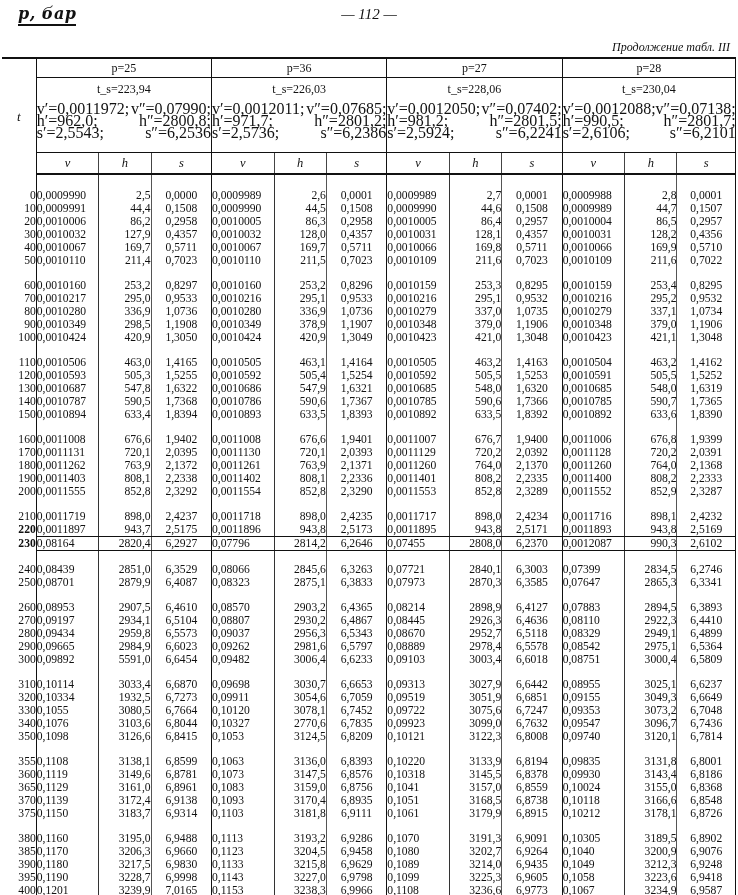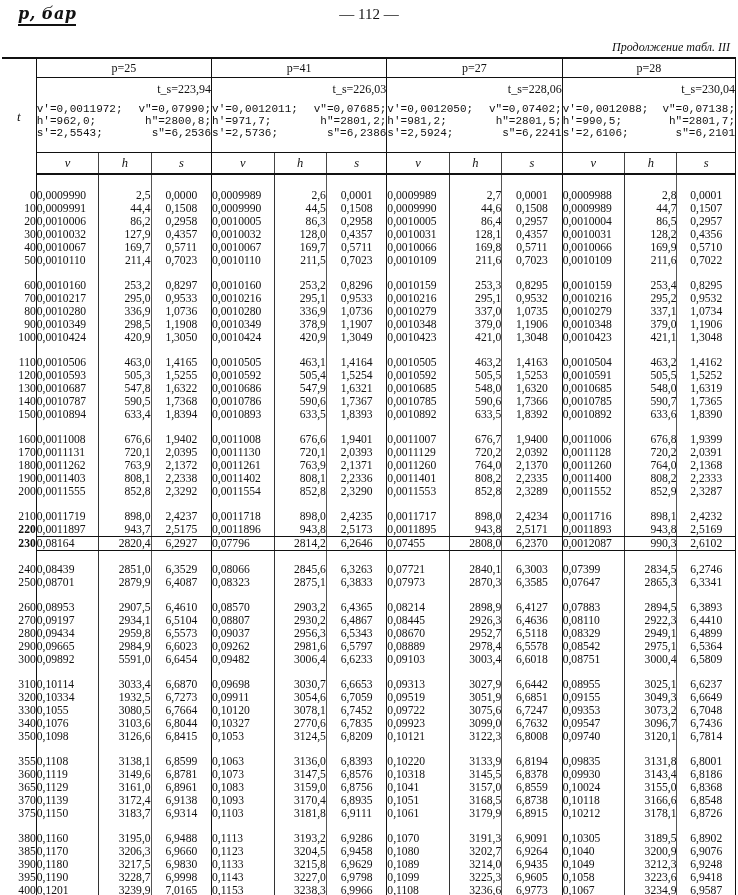--- a/index.html
+++ b/index.html
@@ -1,32 +1,32 @@
 <!DOCTYPE html>
 <html><head>
 <meta charset="utf-8">
 <style>
   html, body { margin:0; padding:0; background:#fff; }
   body { width:738px; height:895px; position:relative; overflow:hidden; color:#111;
          font-family:"DejaVu Serif", "Liberation Serif", serif; }
   .pressure-label { position:absolute; left:8px; top:4px; font-size:16px; font-weight:bold; font-style:italic;
          border-bottom:2px solid #111; padding-bottom:1px; letter-spacing:0.5px;margin-left:10px; }
-  .page-number { position:absolute; left:0; right:0; top:6px; text-align:center; font-size:15px; 
+  .page-number { position:absolute; left:0; right:0; top:6px; text-align:center; font-size:15px; font-style:italic;
          font-family:"Liberation Serif", serif; }
   .continuation { position:absolute; right:8px; top:40px; font-size:12px; font-style:italic;
          font-family:"Liberation Serif", serif;margin-left:36px; }
   table.steam { position:absolute; left:2px; top:57px; width:734px; border-collapse:collapse;
          font-family:"Liberation Serif", serif; font-size:11.6px; table-layout:fixed; }
   table.steam td, table.steam th { padding:0; }
   .top-rule { border-top:2px solid #111; }
   th.t-head { width:32px; font-weight:normal; font-style:italic; font-size:13px; vertical-align:middle; border-right:1.5px solid #111; }
   th.p-head { font-weight:normal; font-size:12px; height:18px; border-bottom:1px solid #111; border-right:1.5px solid #111; }
   td.sat { border-right:1.5px solid #111; border-bottom:1.5px solid #111; padding:3px 3px 4px 4px; vertical-align:top; height:74px; }
-  .ts { text-align:right; font-size:12px; margin:4px 0 6px 0; }
-  .satgrid { display:grid; grid-template-columns: 1fr auto; font-size:11px; line-height:12px;font-family:Liberation Mono, monospace; }
+  .ts { text-align:center; font-size:12px; margin:4px 0 6px 0; }
+  .satgrid { display:grid; grid-template-columns: 1fr auto; font-size:16px; line-height:12px; }
   .satgrid span:nth-child(even) { text-align:right; }
   th.col-head { font-weight:normal; font-style:italic; font-size:12.5px; height:20px; border-right:1px solid #444; border-bottom:2px solid #111; }
   th.col-head.grp-end { border-right:1.5px solid #111; }
   td.t { text-align:right; padding-right:3px; border-right:1.5px solid #111; }
   td.v { text-align:left; padding-left:2px; border-right:1px solid #333; }
   td.h { text-align:right; padding-right:6px; border-right:1px solid #555; }
   td.s { text-align:center; border-right:1.5px solid #111; }
   tr.row td { height:13px; line-height:13px; }
   tr.gap td { height:12px; }
   tr.gap-first td { height:14px; }
@@ -55,21 +55,21 @@
       <col style="width:52px">
       <col style="width:60px">
     <col style="width:62px">
       <col style="width:52px">
       <col style="width:58px">
   </colgroup>
   <thead id="thead">
     <tr class="top-rule">
       <th class="t-head" rowspan="3">t</th>
       <th class="p-head" colspan="3">p=25</th>
-      <th class="p-head" colspan="3">p=41</th>
+      <th class="p-head" colspan="3">p=36</th>
       <th class="p-head" colspan="3">p=27</th>
       <th class="p-head" colspan="3">p=28</th>
     </tr>
     <tr id="sat-row">
         <td colspan="3" class="sat">
           <div class="ts">t_s=223,94</div>
           <div class="satgrid">
             <span>v′=0,0011972;</span>
             <span>v″=0,07990;</span>
             <span>h′=962,0;</span>

